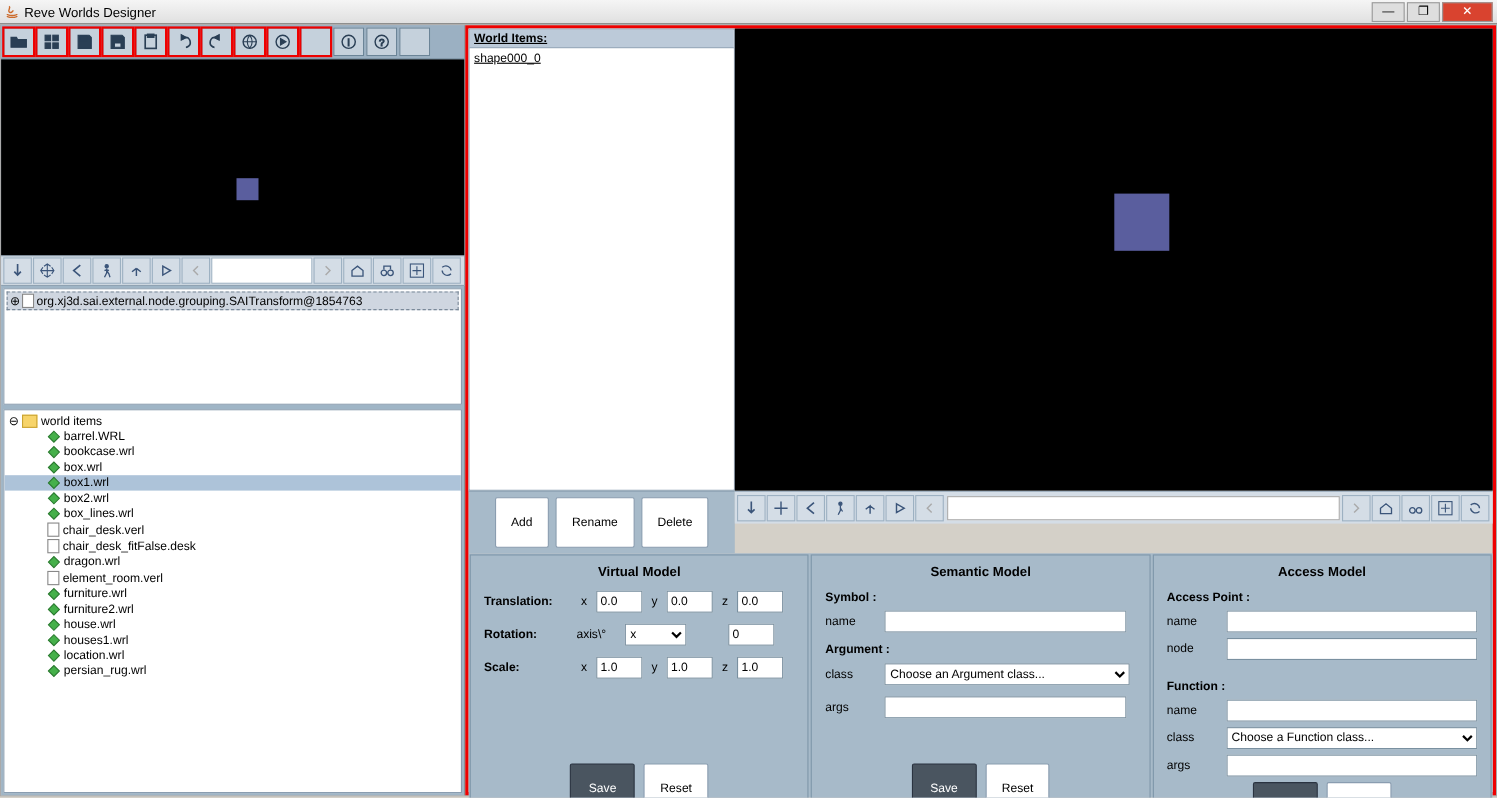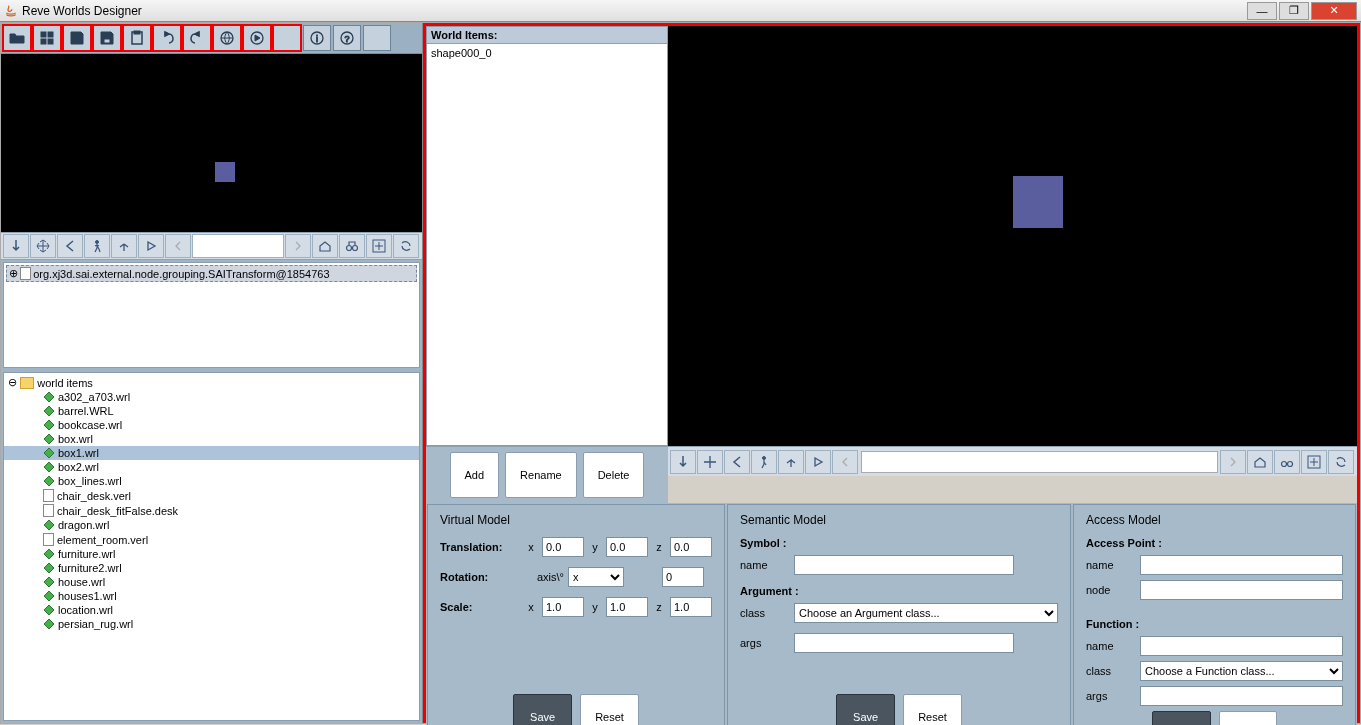--- a/index.html
+++ b/index.html
@@ -28,34 +28,34 @@
 .file-tree { flex: 1; background: #fff; border: 1px solid #8a9db0; margin: 2px; overflow: auto; padding-top: 2px; }
 .ft-row { padding: 1px 4px 1px 20px; display: flex; align-items: center; gap: 3px; font-size: 11px; }
 .ft-row.root { padding-left: 4px; font-weight: normal; }
 .ft-row.selected { background: #adc3d9; }
 .folder-ic { width: 14px; height: 12px; background: #f7d46a; border: 1px solid #caa433; }
 .vrml-ic { width: 12px; height: 12px; }
 .file-ic { width: 11px; height: 13px; background: #fff; border: 1px solid #888; }
 
 .rightcol { flex: 1; display: flex; flex-direction: column; border: 3px solid #e00; }
 .right-top { flex: 0 0 420px; display: flex; }
-.world-items-panel { width: 242px; display: flex; flex-direction: column; background: #fff; border: 1px solid #8a9db0; }
+.world-items-panel { width: 242px; display: flex; flex-direction: column; background: #fff; border: 1px solid #8a9db0; text-decoration: underline; }
 .wi-header { background: #bccad9; padding: 2px 4px; font-weight: bold; border-bottom: 1px solid #8fa2b2; font-size: 11px; }
 .wi-list { flex: 1; padding: 2px; background: #fff; font-size: 11px; }
 .wi-item { padding: 1px 2px; }
 .wi-buttons { display: flex; gap: 6px; padding: 5px; background: #a7bac9; justify-content: center; border-top: 1px solid #8aa0b1; }
 .btn { padding: 16px 14px; background: #fff; border: 1px solid #8a9db0; border-radius: 2px; font-size: 11px; cursor: pointer; }
 .viewport-main { flex: 1; background: #000; position: relative; display: flex; flex-direction: column; }
 .viewport-main-canvas { flex: 1; position: relative; }
 .main-cube { position: absolute; width: 50px; height: 52px; background: #5a5e9e; top: 150px; left: 345px; }
 .nav-toolbar2 { display: flex; background: #d4dde6; border-top: 1px solid #8fa2b2; height: 30px; align-items: center; padding: 2px; }
 .nav-toolbar2 .spacer { flex: 1; background: #fff; border: 1px solid #aaa; height: 22px; margin: 0 2px; }
 .panels-row { display: flex; background: #a7bac9; height: 247px; }
 .panel { flex: 1; border: 1px solid #7e96a9; margin: 1px; padding: 8px 12px; background: #a7bac9; display: flex; flex-direction: column; font-size: 11px; }
-.panel h3 { font-size: 12px; font-weight: normal; margin-bottom: 10px; }
+.panel h3 { text-align: center; font-size: 12px; font-weight: bold; margin-bottom: 10px; }
 .panel-row { display: flex; align-items: center; margin-bottom: 10px; gap: 4px; }
 .panel-row .lbl { width: 80px; font-weight: bold; }
 .panel-row .sublbl { width: 14px; text-align: center; }
 .panel-row .lbl-sm { width: 50px; }
 .inp { width: 42px; height: 20px; border: 1px solid #7a90a0; background: #fff; padding: 0 3px; font-size: 11px; }
 .inp-wide { width: 220px; height: 20px; border: 1px solid #7a90a0; background: #fff; padding: 0 3px; font-size: 11px; }
 .inp-full { flex: 1; height: 20px; border: 1px solid #7a90a0; background: #fff; padding: 0 3px; font-size: 11px; }
 .sel { height: 20px; border: 1px solid #7a90a0; background: #fff; font-size: 11px; }
 .btn-dark { padding: 5px 16px; background: #4a5560; color: #fff; border: 1px solid #2a3340; border-radius: 2px; font-size: 11px; cursor: pointer; }
 .btn-row { display: flex; gap: 8px; justify-content: center; margin-top: auto; }
@@ -231,27 +231,20 @@
         <span>org.xj3d.sai.external.node.grouping.SAITransform@1854763</span>
       </div>
     </div>
 
     <div class="file-tree" id="file-tree">
       <div class="ft-row root">
         <span>⊖</span>
         <span class="folder-ic"></span>
         <span>world items</span>
       </div>
-    <div class="ft-row">
-          <span style="width:16px;display:inline-block"></span>
-          <svg class="vrml-ic" viewBox="0 0 12 12">
-            <path d="M1 6l5-5 5 5-5 5z" fill="#45b04a" stroke="#2a7a2f"></path>
-          </svg>
-          <span>a302_a703.wrl</span>
-        </div>
         <div class="ft-row">
           <span style="width:16px;display:inline-block"></span>
           <svg class="vrml-ic" viewBox="0 0 12 12">
             <path d="M1 6l5-5 5 5-5 5z" fill="#45b04a" stroke="#2a7a2f"></path>
           </svg>
           <span>barrel.WRL</span>
         </div>
         <div class="ft-row">
           <span style="width:16px;display:inline-block"></span>
           <svg class="vrml-ic" viewBox="0 0 12 12">
@@ -452,21 +445,21 @@
           <span class="lbl">Translation:</span>
           <span class="sublbl">x</span>
             <input class="inp" value="0.0" style="">
           <span class="sublbl">y</span>
             <input class="inp" value="0.0" style="">
           <span class="sublbl">z</span>
             <input class="inp" value="0.0" style="">
         </div>
         <div class="panel-row">
           <span class="lbl">Rotation:</span>
-          <span style="width:40px;text-align:right">axis\°</span>
+          <span style="width:40px;text-align:left">axis\°</span>
           <select class="sel" style="width:56px"><option>x</option></select>
           <span style="width:30px"></span>
           <input class="inp" value="0" style="">
         </div>
         <div class="panel-row">
           <span class="lbl">Scale:</span>
           <span class="sublbl">x</span>
             <input class="inp" value="1.0" style="">
           <span class="sublbl">y</span>
             <input class="inp" value="1.0" style="">
@@ -482,21 +475,21 @@
       <div class="panel">
         <h3>Semantic Model</h3>
         <div class="section-lbl">Symbol :</div>
         <div class="panel-row">
           <span class="lbl-sm">name</span>
           <input class="inp-wide" style="">
         </div>
         <div class="section-lbl">Argument :</div>
         <div class="panel-row">
           <span class="lbl-sm">class</span>
-          <select class="sel" style="width:264px"><option>Choose an Argument class...</option></select>
+          <select class="sel" style="width:223px"><option>Choose an Argument class...</option></select>
         </div>
         <div class="panel-row">
           <span class="lbl-sm">args</span>
           <input class="inp-wide" style="">
         </div>
         <div class="btn-row">
           <button class="btn-dark">Save</button>
           <button class="btn">Reset</button>
         </div>
       </div>

